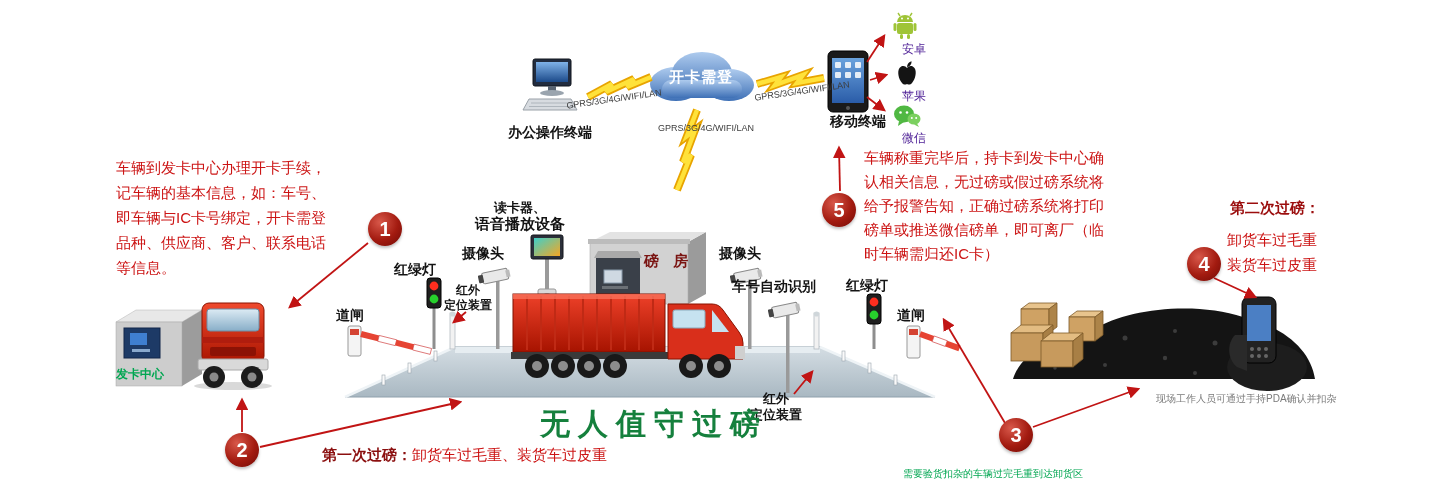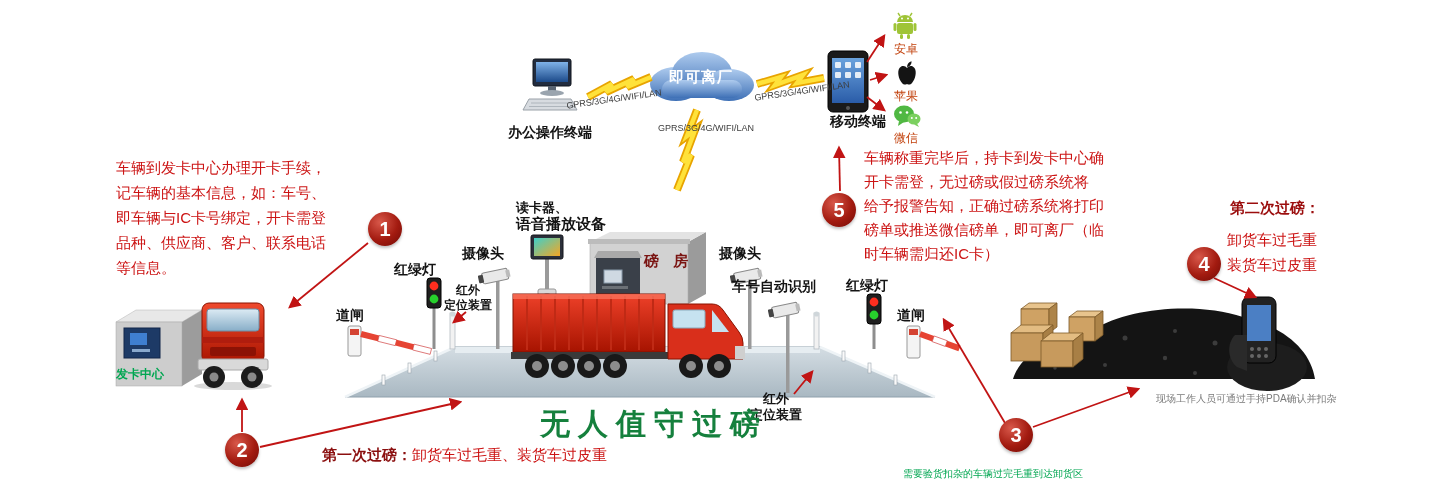--- a/index.html
+++ b/index.html
@@ -4,21 +4,21 @@
 <style>
   *{margin:0;padding:0;box-sizing:border-box}
   body{background:#fff;font-family:"Liberation Sans","DejaVu Sans",sans-serif}
   .canvas{position:relative;width:1440px;height:500px;background:#fff;overflow:hidden}
   .abs{position:absolute}
   .lbl{position:absolute;font-weight:bold;color:#141414;font-size:14px;white-space:nowrap;z-index:7}
   .lbl2{font-weight:bold;font-size:12px;color:#141414;line-height:15px}
   .note{position:absolute;color:#cc1414;font-size:15px;line-height:25px;white-space:nowrap;z-index:7}
   .note24{line-height:24px}
   .gprs{position:absolute;font-size:9px;color:#3c3c3c;white-space:nowrap;z-index:7}
-  .applbl{position:absolute;font-size:12px;color:#c2410c;width:40px;text-align:center;z-index:7}
+  .applbl{position:absolute;font-size:12px;color:#4c1d95;width:40px;text-align:right;z-index:7}
   .step{position:absolute;width:34px;height:34px;border-radius:50%;
         background:radial-gradient(circle at 35% 30%,#d8584a 0%,#a31b10 55%,#700a06 100%);
         color:#fff;font-size:20px;font-weight:bold;text-align:center;line-height:34px;z-index:8;
         box-shadow:0 2px 3px rgba(0,0,0,.25)}
   .overlay{position:absolute;left:0;top:0;z-index:5;pointer-events:none}
   .greenlbl{position:absolute;color:#00a651;font-weight:bold;font-size:12px;text-align:left;z-index:7}
   .headline{position:absolute;left:540px;top:404px;font-size:30px;font-weight:bold;color:#15803d;letter-spacing:8px;white-space:nowrap;z-index:7}
   .caption-sm{position:absolute;font-size:10px;color:#7a7a7a;white-space:nowrap;z-index:7}
   .caption-green{position:absolute;font-size:10px;color:#00a651;white-space:nowrap;z-index:7}
   .bold-red{font-weight:bold;color:#8b0f0f}
@@ -53,21 +53,21 @@
           <linearGradient id="g-cloud" x1="0" y1="0" x2="0" y2="1">
         <stop offset="0" stop-color="#aecbee"></stop>
             <stop offset="1" stop-color="#3e70b6"></stop>
           </linearGradient>
         </defs>
       <ellipse cx="34" cy="38" rx="26" ry="17" fill="url(#g-cloud)"></ellipse>
       <ellipse cx="60" cy="27" rx="30" ry="21" fill="url(#g-cloud)"></ellipse>
       <ellipse cx="87" cy="39" rx="25" ry="16" fill="url(#g-cloud)"></ellipse>
       <rect x="20" y="34" width="80" height="18" rx="9" fill="url(#g-cloud)"></rect>
     </svg>
-    <div class="abs" style="left:0;top:22px;width:100%;text-align:center;color:#fff;font-weight:bold;font-size:15px;letter-spacing:1px;z-index:7">即可离厂</div>
+    <div class="abs" style="left:0;top:22px;width:100%;text-align:center;color:#fff;font-weight:bold;font-size:15px;letter-spacing:1px;z-index:7">开卡需登</div>
   </div>
 
   <div class="abs" style="left:826px;top:50px;width:44px;height:64px">
     <svg width="44" height="64" viewBox="0 0 44 64">
       <defs>
           <linearGradient id="g-tab" x1="0" y1="0" x2="0" y2="1">
         <stop offset="0" stop-color="#6aa2dd"></stop>
             <stop offset="1" stop-color="#2a5ca8"></stop>
           </linearGradient>
         </defs>
@@ -421,34 +421,34 @@
   <div class="note" style="left:116px;top:155px">
     <div>车辆到发卡中心办理开卡手续，</div>
     <div>记车辆的基本信息，如：车号、</div>
     <div>即车辆与IC卡号绑定，开卡需登</div>
     <div>品种、供应商、客户、联系电话</div>
     <div>等信息。</div>
   </div>
 
   <div class="note note24" style="left:864px;top:146px">
     <div>车辆称重完毕后，持卡到发卡中心确</div>
-    <div>开卡需登，无过磅或假过磅系统将</div>
+    <div>认相关信息，无过磅或假过磅系统将</div>
     <div>给予报警告知，正确过磅系统将打印</div>
     <div>磅单或推送微信磅单，即可离厂（临</div>
     <div>时车辆需归还IC卡）</div>
   </div>
 
   <div class="lbl" style="left:336px;top:307px">道闸</div>
   <div class="lbl" style="left:394px;top:261px">红绿灯</div>
   <div class="lbl" style="left:462px;top:245px">摄像头</div>
   <div class="abs" style="left:436px;top:283px;width:64px;text-align:center;z-index:7">
     <div class="lbl2">红外</div>
     <div class="lbl2">定位装置</div>
   </div>
-  <div class="abs" style="left:516px;top:200px;width:96px;z-index:7">
+  <div class="abs" style="left:472px;top:200px;width:96px;text-align:center;z-index:7">
     <div class="lbl2" style="font-size:13px;line-height:16px">读卡器、</div>
     <div class="lbl2" style="font-size:15px;line-height:16px">语音播放设备</div>
   </div>
   <div class="lbl" style="left:719px;top:245px">摄像头</div>
   <div class="lbl" style="left:732px;top:278px">车号自动识别</div>
   <div class="lbl" style="left:846px;top:277px">红绿灯</div>
   <div class="lbl" style="left:897px;top:307px">道闸</div>
   <div class="abs" style="left:744px;top:391px;width:64px;text-align:center;z-index:7">
     <div class="lbl2" style="font-size:13px;line-height:16px">红外</div>
     <div class="lbl2" style="font-size:13px;line-height:16px">定位装置</div>

